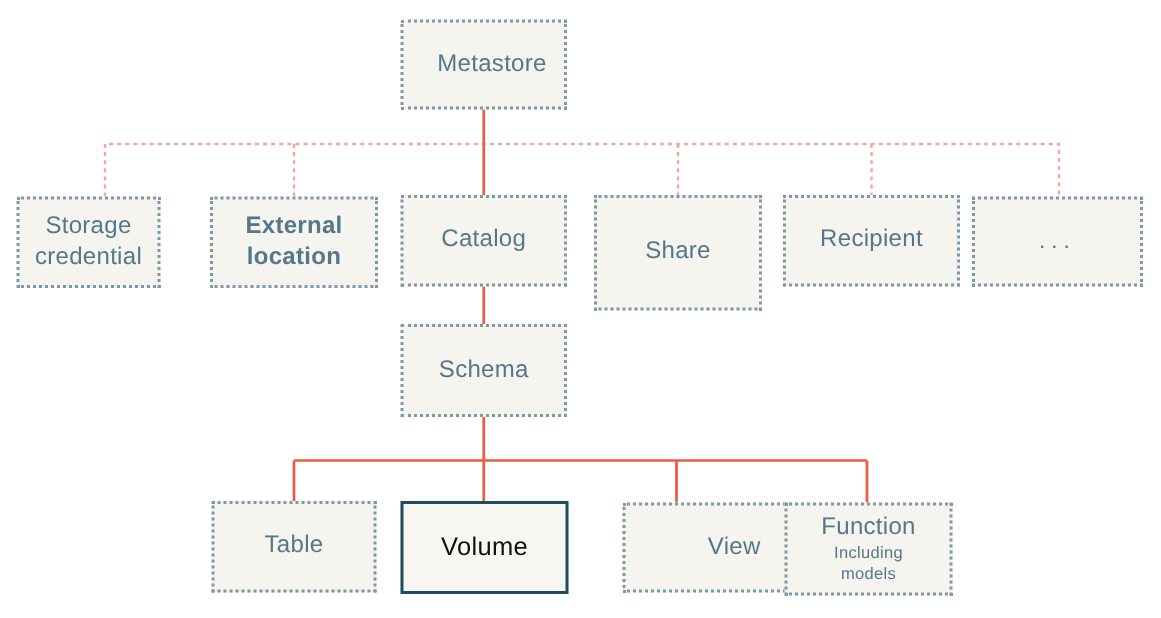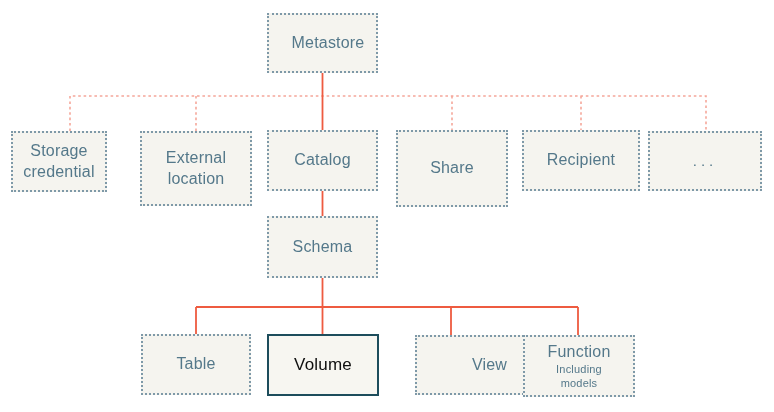--- a/index.html
+++ b/index.html
@@ -63,21 +63,21 @@
   </svg>
 
   <div class="node" style="left:267px; top:13px; width:111px; height:60px;padding-left:17px;">
     <span>Metastore</span>
   </div>
 
   <div class="node" style="left:11px; top:131px; width:96px; height:61px;">
     <span>Storage credential</span>
   </div>
 
-  <div class="node" style="left:140px; top:131px; width:112px; height:75px;">
+  <div class="node" style="left:140px; top:131px; width:112px; height:61px;font-weight:bold;">
     <span>External location</span>
   </div>
 
   <div class="node" style="left:267px; top:130px; width:111px; height:61px;">
     <span>Catalog</span>
   </div>
 
   <div class="node" style="left:396px; top:130px; width:112px; height:77px;">
     <span>Share</span>
   </div>

